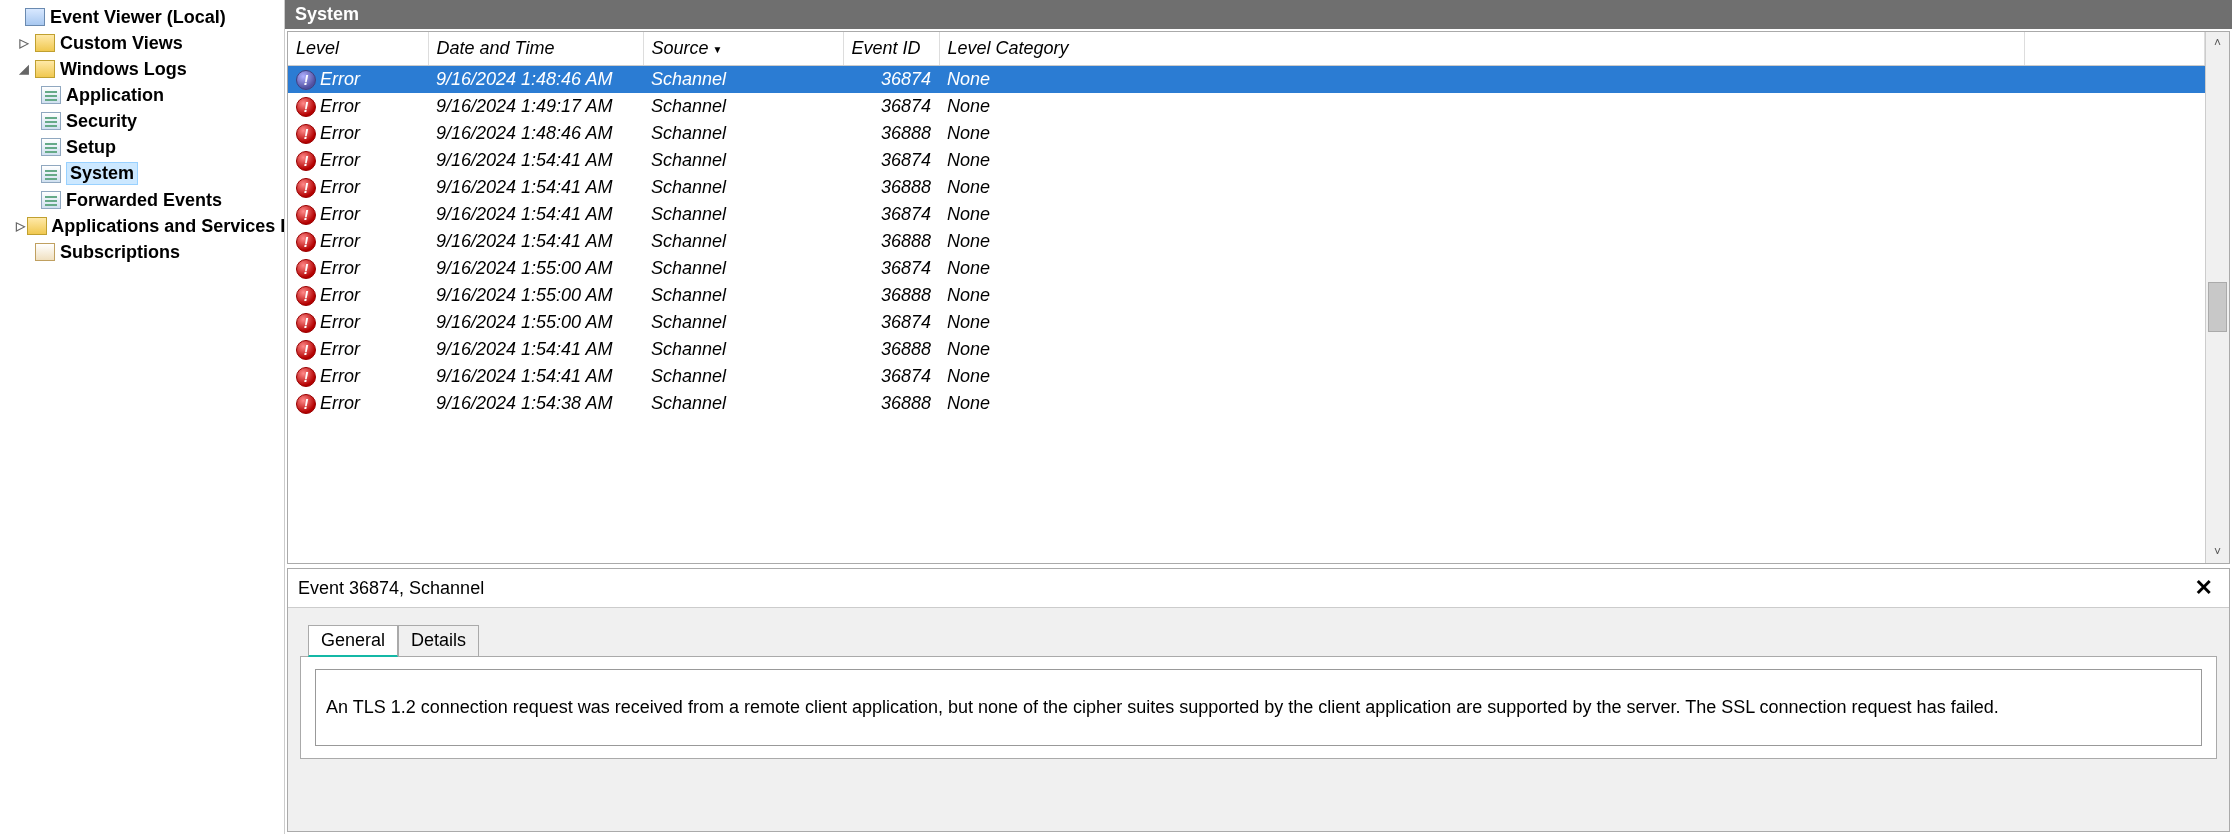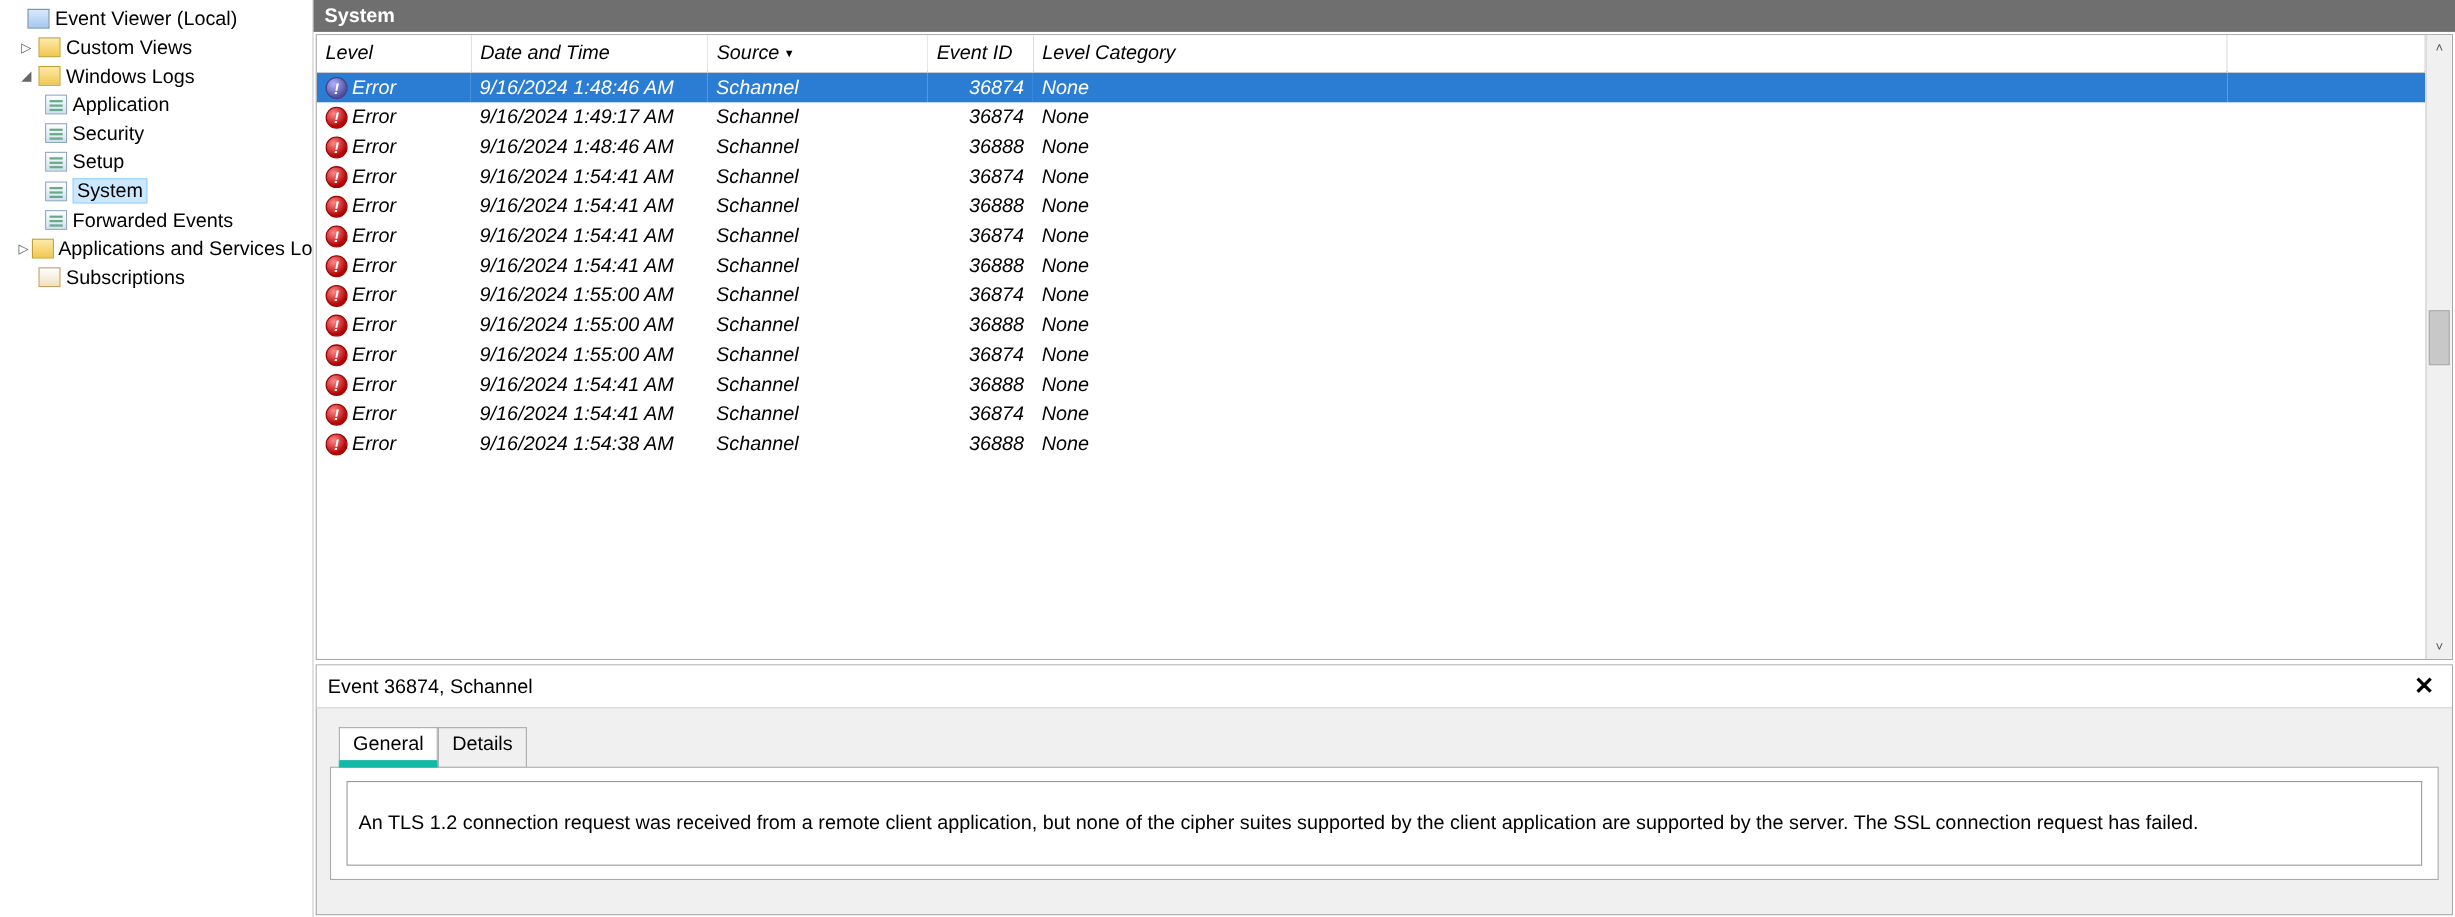--- a/index.html
+++ b/index.html
@@ -18,20 +18,21 @@
   border-right: 1px solid #ccc;
   padding-top: 4px;
   overflow: hidden;
 }
 .tree-item {
   display: flex;
   align-items: center;
   padding: 2px 0 2px 6px;
   white-space: nowrap;
   cursor: pointer;
+  font-weight: bold;
 }
 .tree-item .expander {
   width: 16px;
   text-align: center;
   font-size: 12px;
   color: #666;
   margin-right: 2px;
 }
 .tree-item .icon {
   width: 22px;
@@ -131,21 +132,21 @@
   position: absolute; left: 2px; right: 2px; top: 250px; height: 50px;
   background: #c8c8c8; border: 1px solid #aaa;
 }
 .sort-ind { font-size: 10px; margin-left: 4px; vertical-align: middle; }
 .details-panel {
   border: 1px solid #aaa;
   margin: 2px;
   background: #f0f0f0;
   display: flex;
   flex-direction: column;
-  height: 228px;
+  height: 264px;
   justify-content: flex-end;
 }
 .details-title {
   background: #fff;
   padding: 6px 10px;
   border-bottom: 1px solid #ccc;
   display: flex;
   align-items: center;
   justify-content: space-between;
 }
@@ -161,21 +162,21 @@
 .tab {
   border: 1px solid #aaa;
   background: #f0f0f0;
   padding: 4px 12px;
   position: relative;
   top: 1px;
   cursor: pointer;
 }
 .tab.active {
   background: #fff;
-  border-bottom: 7px solid #14b8a6;
+  border-bottom: 2px solid #14b8a6;
   z-index: 2;
 }
 .tab-content {
   border: 1px solid #aaa;
   background: #fff;
   padding: 12px 14px;
   margin-top: 0;
 }
 .msgbox {
   border: 1px solid #999;

